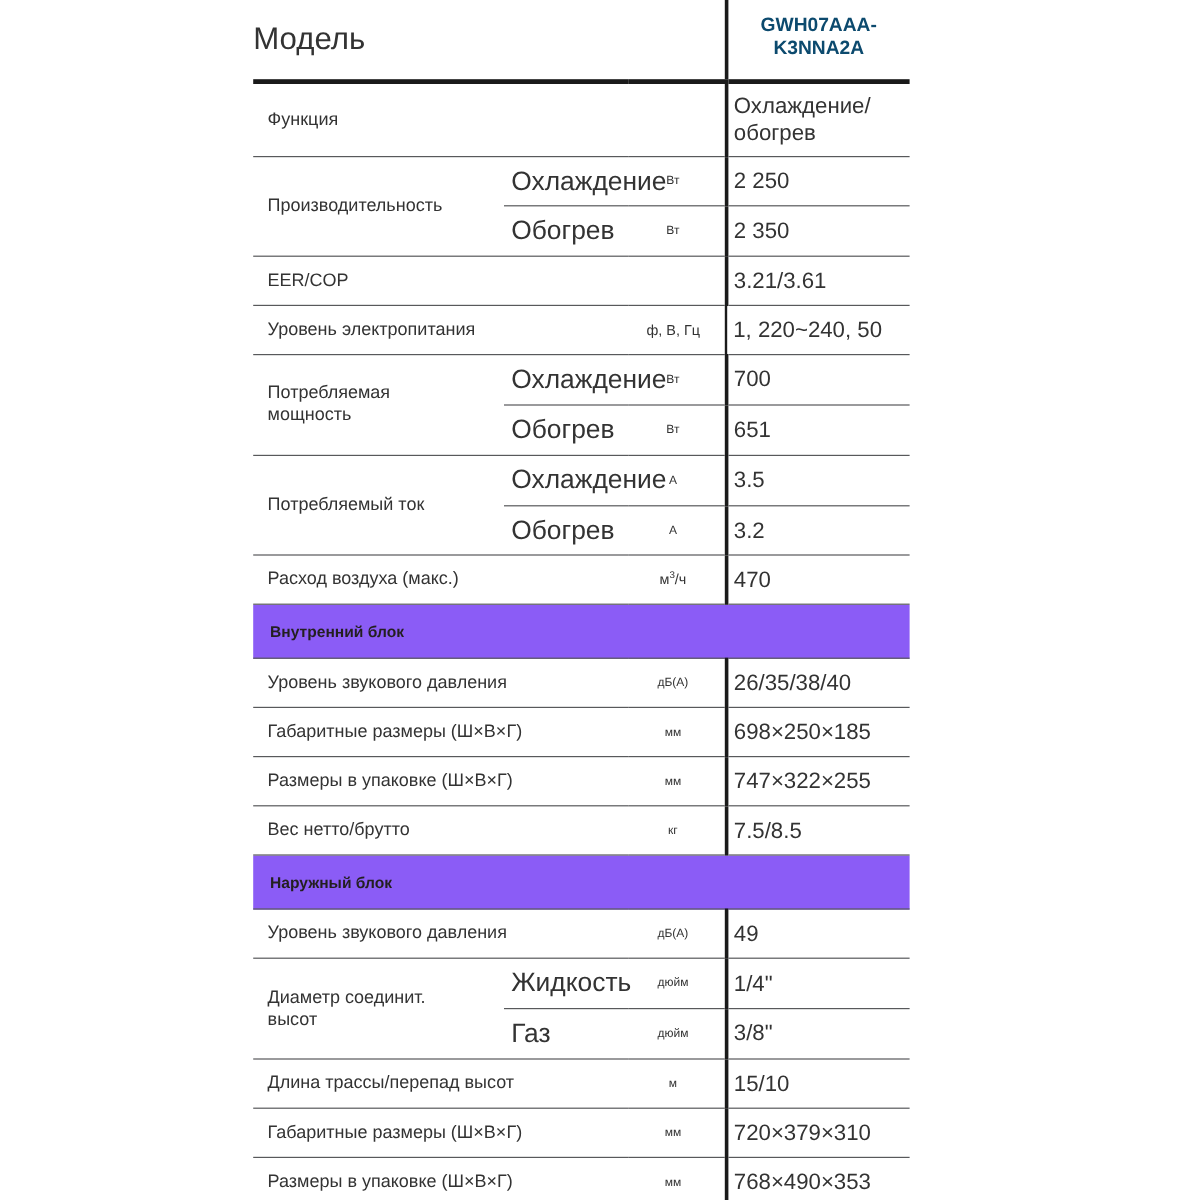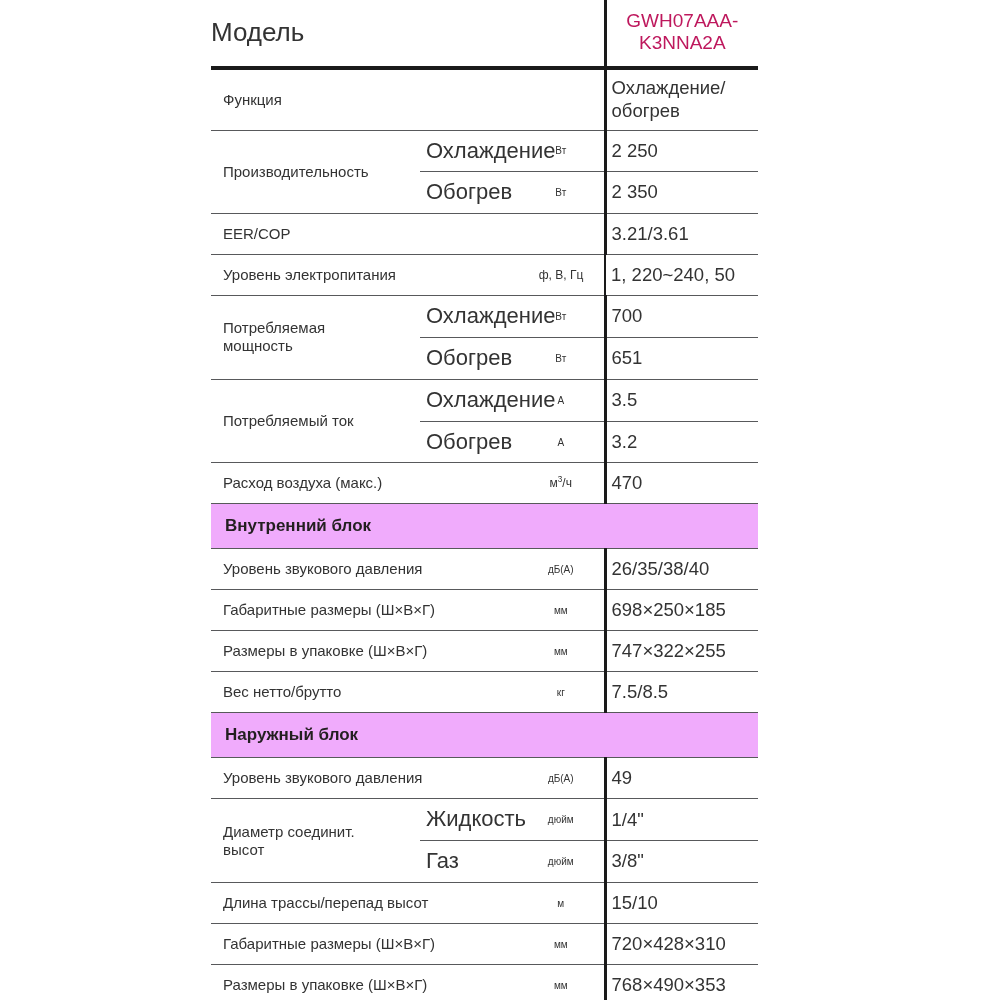--- a/index.html
+++ b/index.html
@@ -56,25 +56,25 @@
   
   .hdr-model-label {
     text-align: left;
     padding-right: 26px;
     font-size: 26px;
     height: 66px;
     line-height: 1.2;
   }
   .hdr-model-value {
     text-align: center;
-    font-weight: normal;
-    font-size: 19px;
+    font-weight: bold;
+    font-size: 16px;
     line-height: 1.18;
     padding: 4px 6px 6px 6px;
-    color: #be185d;
+    color: #0c4a6e;
   }
 
   
   .lbl {
     font-size: 15px;
     line-height: 1.22;
     padding: 9px 4px 9px 12px;
   }
   .sublbl {
     font-size: 22px;
@@ -98,23 +98,23 @@
     white-space: nowrap;
   }
   .val-wrap { white-space: normal; }
 
   .h-tall  { height: 62px; }
   .h-std   { height: 41px; }
   .h-sub   { height: 35px; }
 
   
   .band td {
-    background: #f0abfc;
+    background: #8b5cf6;
     font-weight: bold;
-    font-size: 17px;
+    font-size: 13px;
     color: #231f20;
     padding: 7px 20px 7px 14px;
     height: 30px;
   }
 
   sup { font-size: 0.68em; vertical-align: super; line-height: 0; }
 </style>
 </head>
 <body>
 
@@ -251,21 +251,21 @@
     </tr>
 
     <tr class="h-std">
       <td class="lbl rule-thin" colspan="2">Длина трассы/перепад высот</td>
       <td class="unit rule-thin">м</td>
       <td class="val rule-thin divider">15/10</td>
     </tr>
     <tr class="h-std">
       <td class="lbl rule-thin" colspan="2">Габаритные размеры (Ш×В×Г)</td>
       <td class="unit rule-thin">мм</td>
-      <td class="val rule-thin divider">720×428×310</td>
+      <td class="val rule-thin divider">720×379×310</td>
     </tr>
     <tr class="h-std">
       <td class="lbl rule-thin" colspan="2">Размеры в упаковке (Ш×В×Г)</td>
       <td class="unit rule-thin">мм</td>
       <td class="val rule-thin divider">768×490×353</td>
     </tr>
     <tr class="h-std">
       <td class="lbl rule-thin" colspan="2">Вес нетто/брутто</td>
       <td class="unit rule-thin">кг</td>
       <td class="val rule-thin divider">22/24</td>

